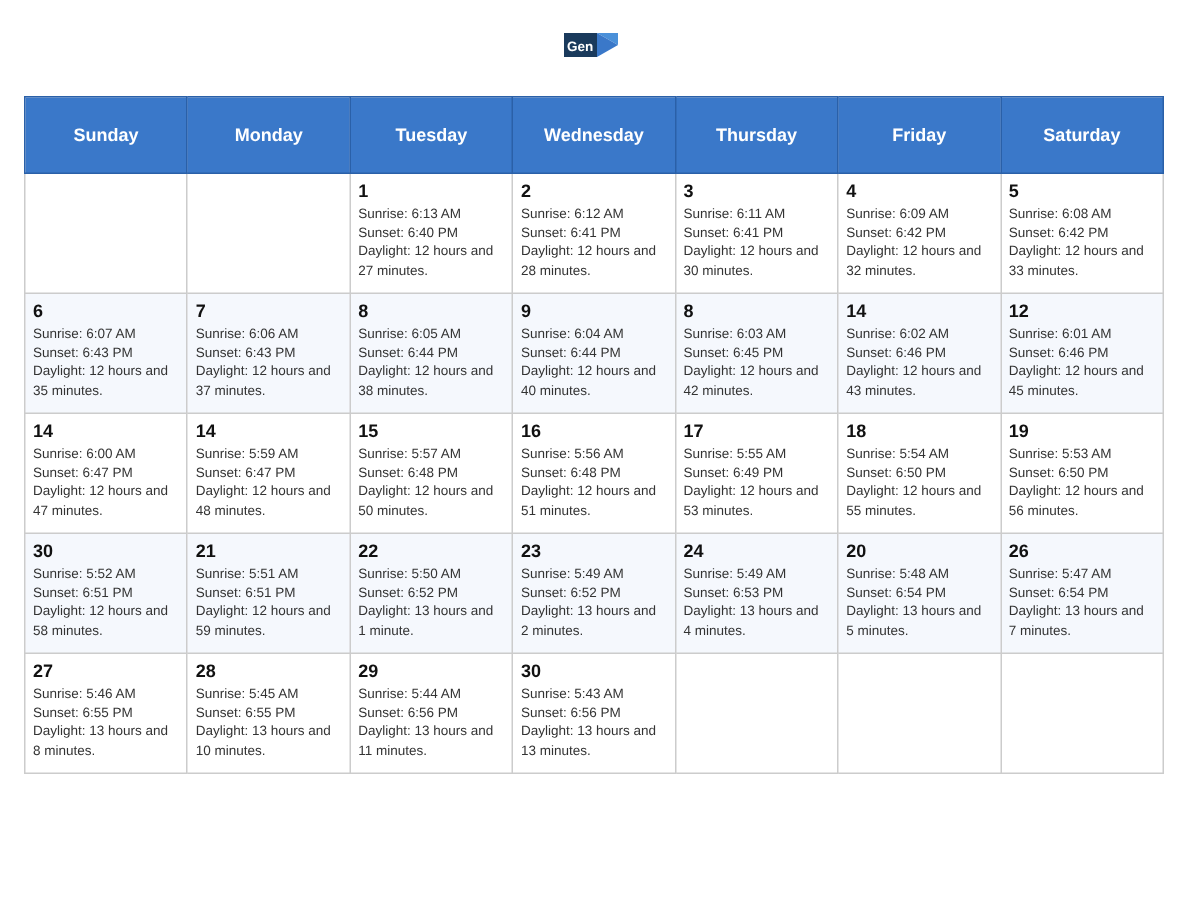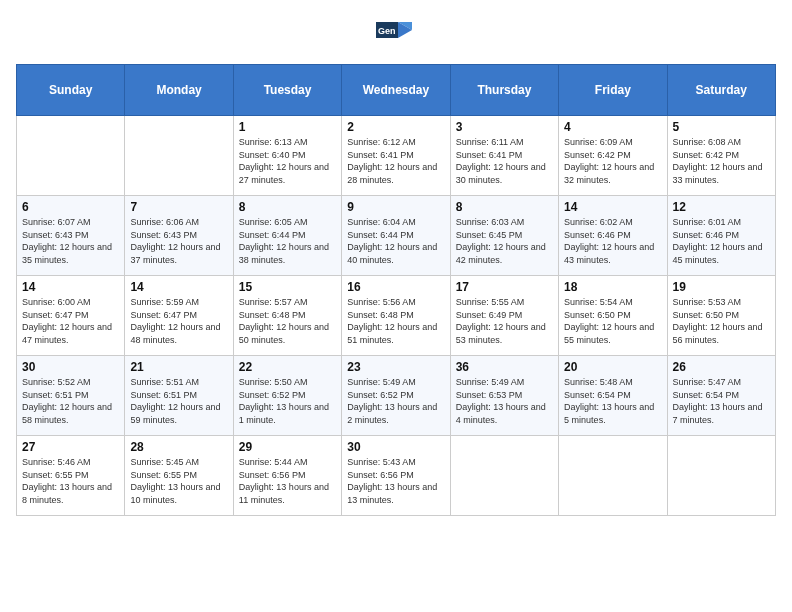--- a/index.html
+++ b/index.html
@@ -225,21 +225,21 @@
         </td>
         <td>
           <span class="day-num">22</span>
           <div class="day-info">Sunrise: 5:50 AM<br>Sunset: 6:52 PM<br>Daylight: 13 hours and 1 minute.</div>
         </td>
         <td>
           <span class="day-num">23</span>
           <div class="day-info">Sunrise: 5:49 AM<br>Sunset: 6:52 PM<br>Daylight: 13 hours and 2 minutes.</div>
         </td>
         <td>
-          <span class="day-num">36</span>
+          <span class="day-num">24</span>
           <div class="day-info">Sunrise: 5:49 AM<br>Sunset: 6:53 PM<br>Daylight: 13 hours and 4 minutes.</div>
         </td>
         <td>
           <span class="day-num">20</span>
           <div class="day-info">Sunrise: 5:48 AM<br>Sunset: 6:54 PM<br>Daylight: 13 hours and 5 minutes.</div>
         </td>
         <td>
           <span class="day-num">26</span>
           <div class="day-info">Sunrise: 5:47 AM<br>Sunset: 6:54 PM<br>Daylight: 13 hours and 7 minutes.</div>
         </td>

